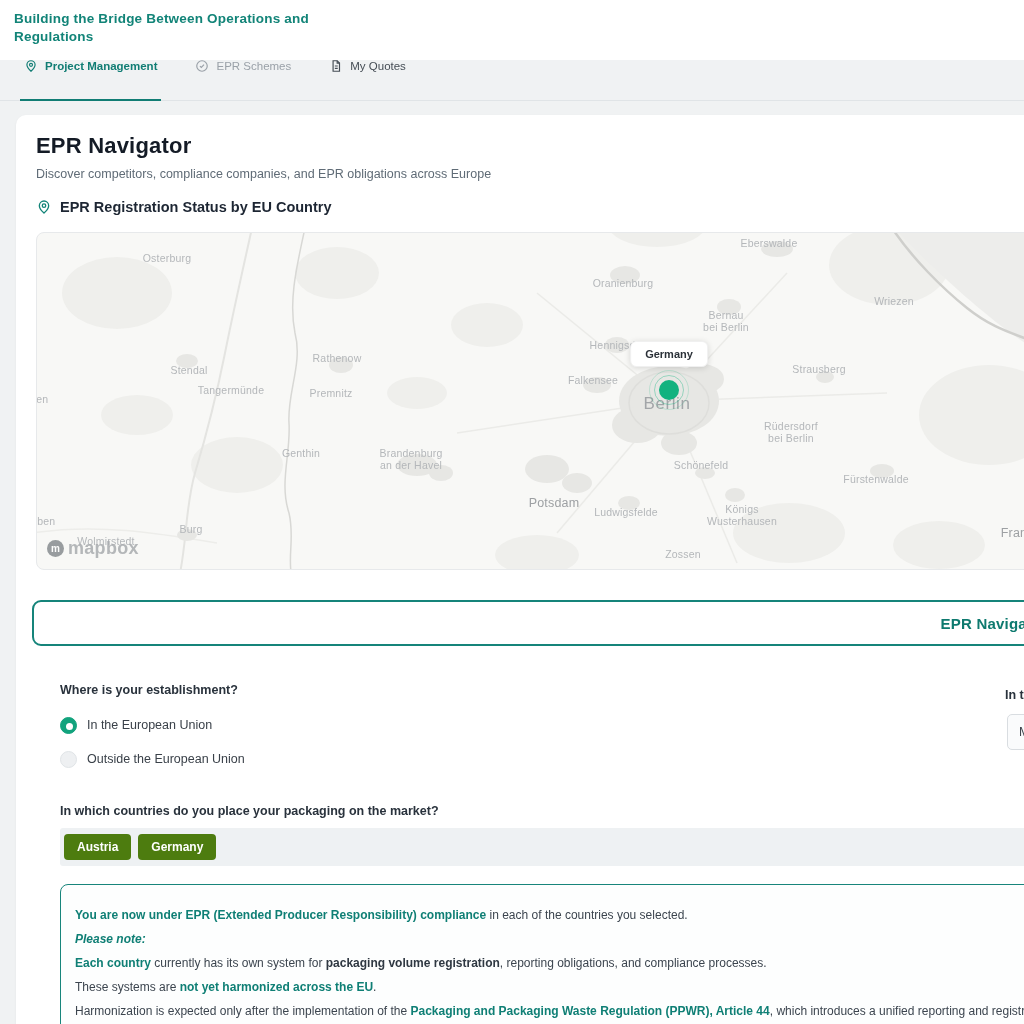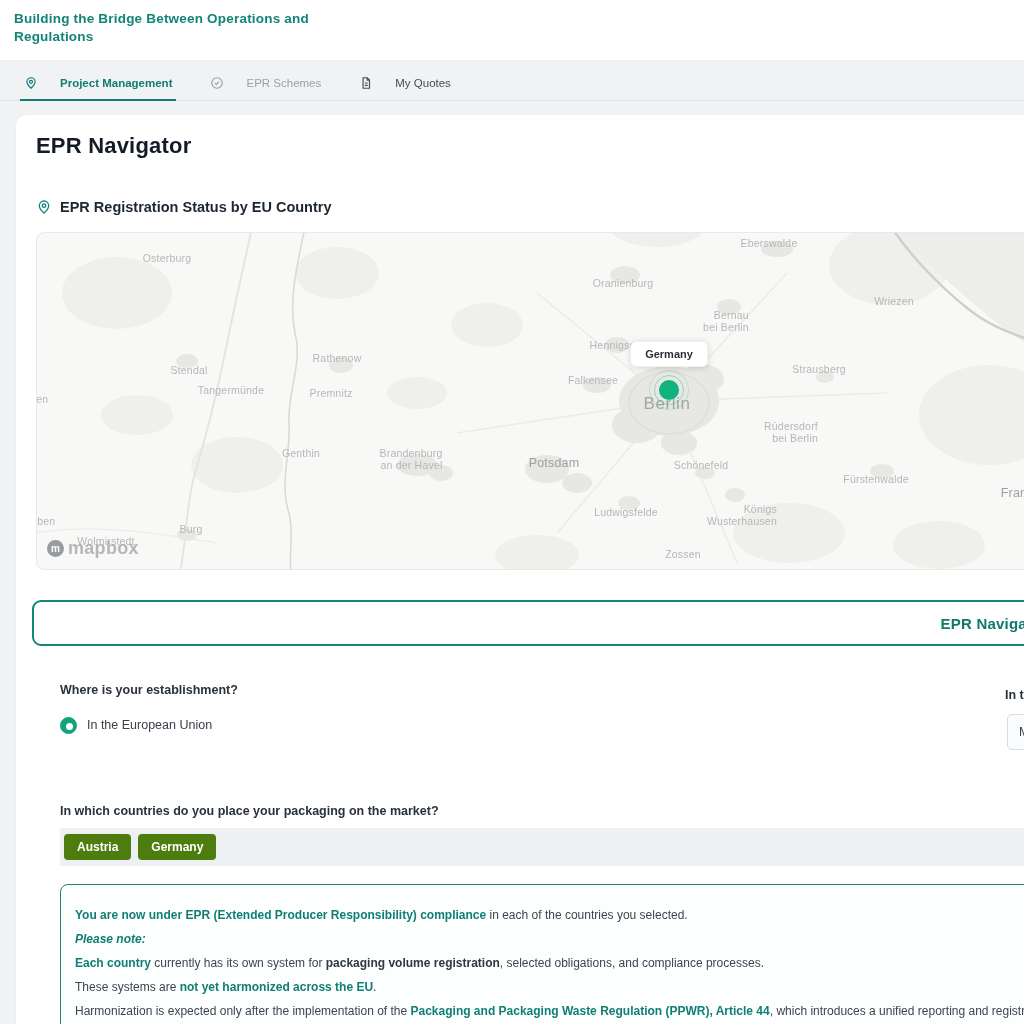--- a/index.html
+++ b/index.html
@@ -9,43 +9,43 @@
   
   .topbar { position:absolute; left:0; top:0; width:932px; height:60px; background:#ffffff; }
   .brand-title { position:absolute; left:14px; top:10px; width:310px;
                  color:#128478; font-size:13.5px; font-weight:bold; line-height:18px; letter-spacing:.2px; }
 
   
   .gray-zone { position:absolute; left:0; top:60px; width:1024px; height:964px; background:#f0f2f3; }
   .tabbar { position:absolute; left:0; top:60px; width:1024px; height:41px;
             display:flex; align-items:flex-end; padding-left:20px; gap:30px;
             border-bottom:1px solid #e0e4e7; background:#f0f2f3; }
-  .tab { display:flex; align-items:center; gap:22px; padding:0 4px 9px 4px;
+  .tab { display:flex; align-items:center; gap:7px; padding:0 4px 26px 4px;
          font-size:11.5px; color:#9aa1a8; border-bottom:2px solid transparent; margin-bottom:-1px; cursor:pointer; }
   .tab svg { width:14px; height:14px; }
   .tab.active { color:#117d74; font-weight:bold; border-bottom-color:#117d74; }
   .tab.dark { color:#454d55; }
 
   
   .card { position:absolute; left:16px; top:115px; width:1960px; height:1100px;
           background:#ffffff; border-radius:10px; box-shadow:0 1px 3px rgba(0,0,0,.05); }
   .h1 { position:absolute; left:20px; top:18px; font-size:22px; line-height:26px;
         font-weight:800; color:#141b26; letter-spacing:.2px; }
   .subtitle { position:absolute; left:20px; top:52px; font-size:12.5px; color:#5f6b76; }
   .section-head { position:absolute; left:20px; top:84px; display:flex; align-items:center; gap:8px;
                   font-size:14.5px; font-weight:bold; color:#1d2633; }
   .section-head svg { width:16px; height:16px; }
 
   
   .map { position:absolute; left:20px; top:117px; width:1916px; height:338px;
          background:#f8f8f6; border:1px solid #e7e9eb; border-radius:8px; overflow:hidden; }
   .map svg.canvas { position:absolute; left:0; top:0; }
   .maplabel { position:absolute; transform:translate(-50%,-50%); color:#b4b7ba; font-size:10.5px;
-              line-height:12px; letter-spacing:.2px; white-space:pre-line; text-align:right; pointer-events:none; }
-  .maplabel.m { font-size:12.5px; color:#9da0a3; }
+              line-height:12px; letter-spacing:.2px; white-space:pre-line; text-align:center; pointer-events:none; }
+  .maplabel.m { font-size:12.5px; color:#9da0a3;margin-top:40px; }
   .maplabel.l { font-size:17px; color:#a2a5a8; letter-spacing:.6px; }
   .tooltip { position:absolute; left:632px; top:121px; transform:translate(-50%,-50%);
              background:#ffffff; border:1px solid #f0f0f0; border-radius:6px; padding:6px 14px;
              font-size:11px; font-weight:bold; color:#2b3138; box-shadow:0 1px 6px rgba(0,0,0,.14); }
   .marker { position:absolute; left:632px; top:157px; width:0; height:0; }
   .marker .core { position:absolute; left:-10px; top:-10px; width:20px; height:20px; border-radius:50%;
                   background:#12b27f; }
   .marker .ring1 { position:absolute; left:-15px; top:-15px; width:30px; height:30px; border-radius:50%;
                    border:1.5px solid rgba(18,178,127,.38); }
   .marker .ring2 { position:absolute; left:-20px; top:-20px; width:40px; height:40px; border-radius:50%;
@@ -119,20 +119,21 @@
       <path d="M7 3h7l4 4v14H7z"></path>
         <path d="M14 3v4h4"></path>
         <path d="M10 12h5M10 16h5"></path>
     </svg>
     <span>My Quotes</span>
   </div>
 </div>
 
 <div class="card">
   <div class="h1">EPR Navigator</div>
+  <div class="subtitle">Discover competitors, compliance companies, and EPR obligations across Europe</div>
 
   <div class="section-head">
     <svg viewBox="0 0 24 24" fill="none" stroke="#128478" stroke-width="2">
       <path d="M12 21s-7-6.2-7-11a7 7 0 0 1 14 0c0 4.8-7 11-7 11z"></path>
         <circle cx="12" cy="10" r="2.6"></circle>
     </svg>
     <span>EPR Registration Status by EU Country</span>
   </div>
 
   <div class="map">
@@ -250,35 +251,39 @@
   </div>
 
   <div class="q-label" style="left:44px; top:568px;">Where is your establishment?</div>
   <div class="radio-rows">
       <label class="radio-row">
         <span class="radio-dot sel">
           <span class="radio-inner"></span>
         </span>
         <span class="radio-label">In the European Union</span>
       </label>
+      <label class="radio-row">
+        <span class="radio-dot"></span>
+        <span class="radio-label">Outside the European Union</span>
+      </label>
     </div>
 
   <div class="right-label">In t</div>
   <div class="right-input">
     <span>M</span>
   </div>
 
   <div class="q-label" style="left:44px; top:689px;text-align:center;">In which countries do you place your packaging on the market?</div>
   <div class="tagbar">
       <span class="tag">Austria</span>
       <span class="tag">Germany</span>
     </div>
 
   <div class="infobox">
     <div>
         <p class="info-line"><span class="seg-teal-bold">You are now under EPR (Extended Producer Responsibility) compliance</span><span class="seg-plain"> in each of the countries you selected.</span></p>
         <p class="info-line"><span class="seg-teal-bold-italic">Please note:</span></p>
-        <p class="info-line"><span class="seg-teal-bold">Each country</span><span class="seg-plain"> currently has its own system for </span><span class="seg-bold">packaging volume registration</span><span class="seg-plain">, selected obligations, and compliance processes.</span></p>
+        <p class="info-line"><span class="seg-teal-bold">Each country</span><span class="seg-plain"> currently has its own system for </span><span class="seg-bold">packaging volume registration</span><span class="seg-plain">, reporting obligations, and compliance processes.</span></p>
         <p class="info-line"><span class="seg-plain">These systems are </span><span class="seg-teal-bold">not yet harmonized across the EU</span><span class="seg-plain">.</span></p>
         <p class="info-line"><span class="seg-plain">Harmonization is expected only after the implementation of the </span><span class="seg-teal-bold">Packaging and Packaging Waste Regulation (PPWR), Article 44</span><span class="seg-plain">, which introduces a unified reporting and registration fra</span></p>
       </div>
   </div>
 </div>
 
 </body></html>

